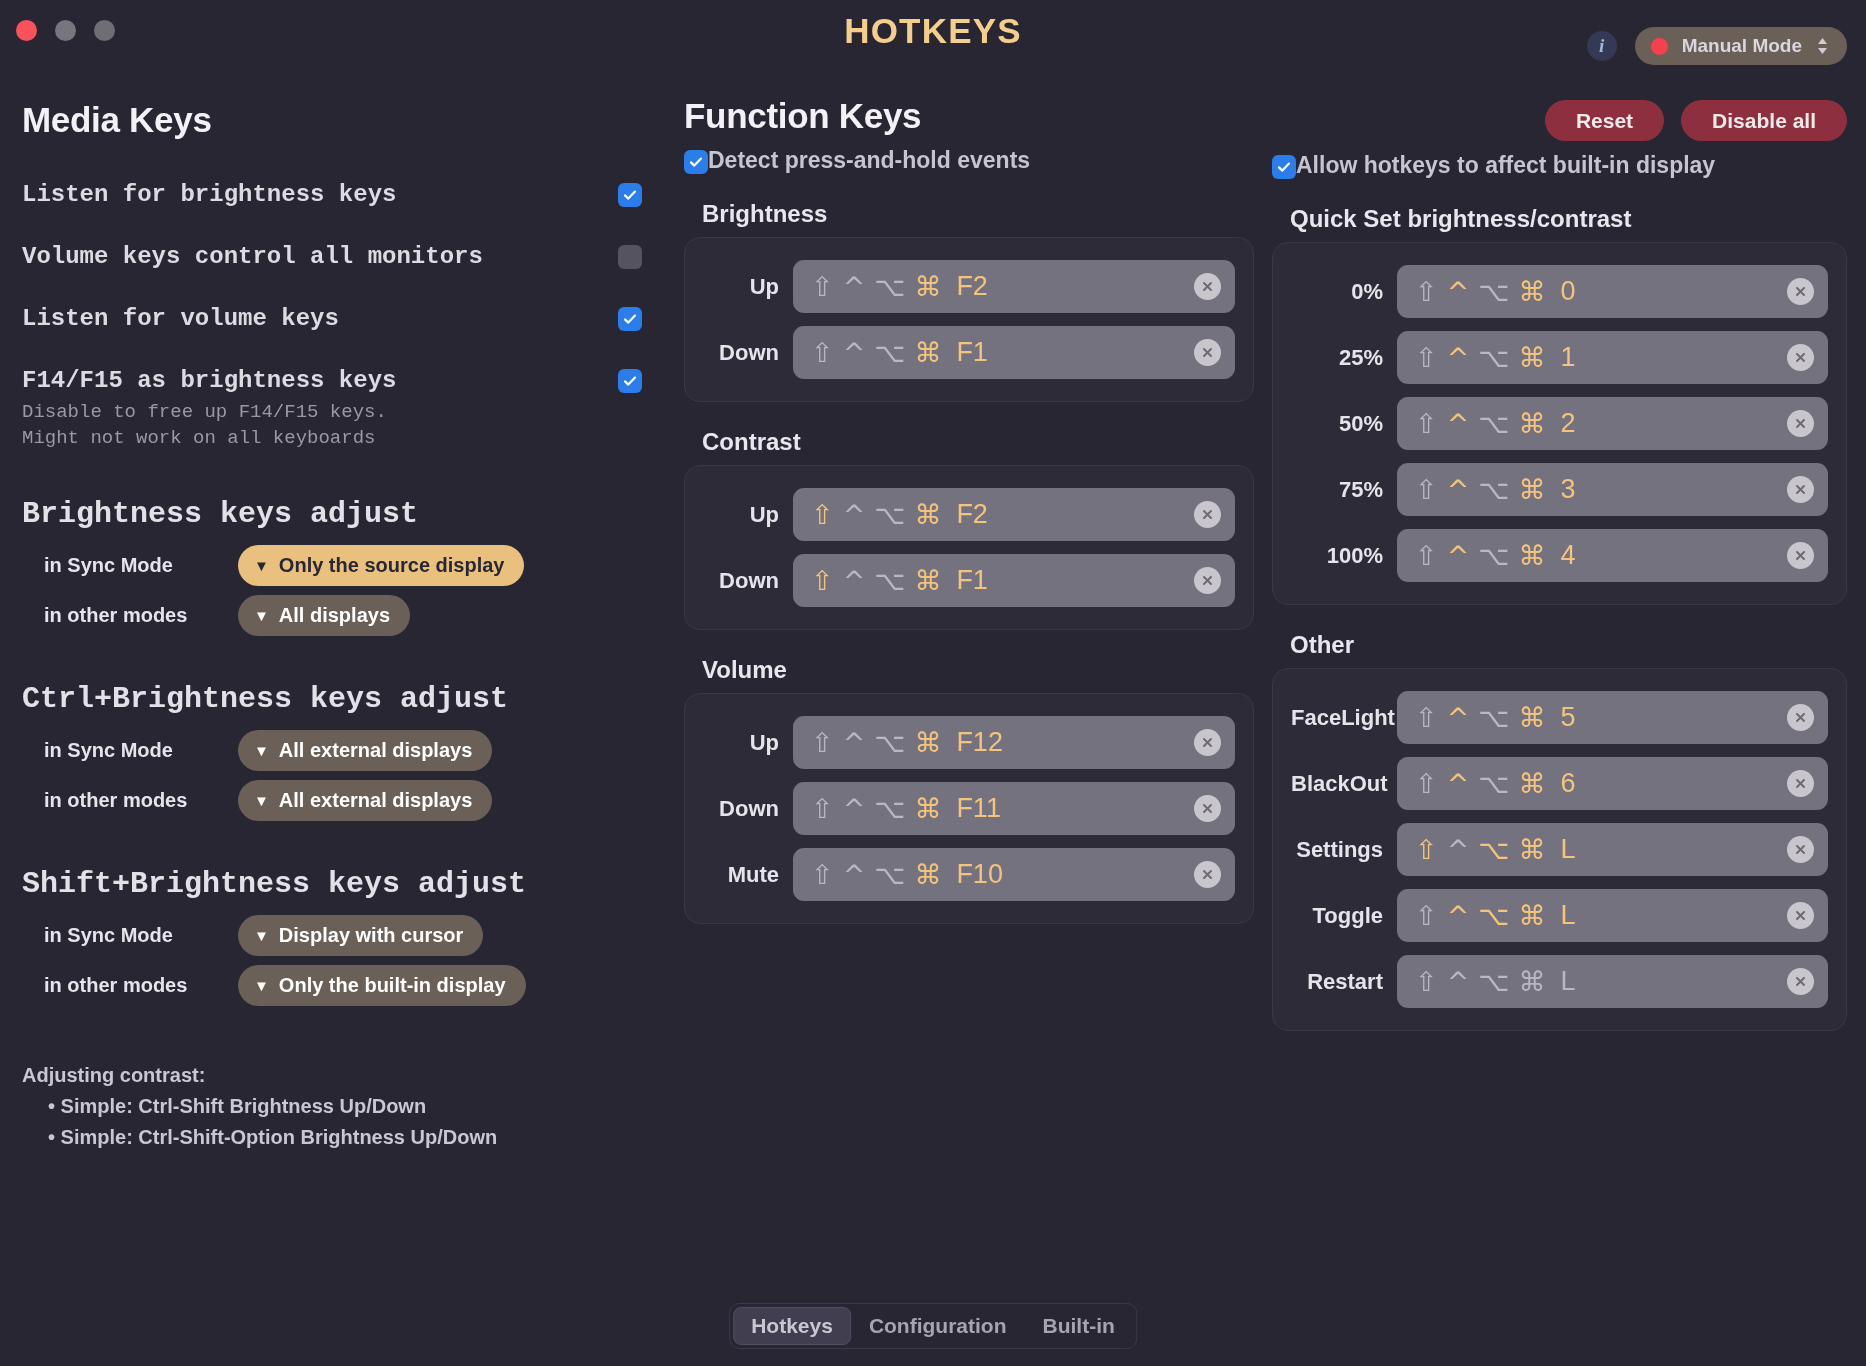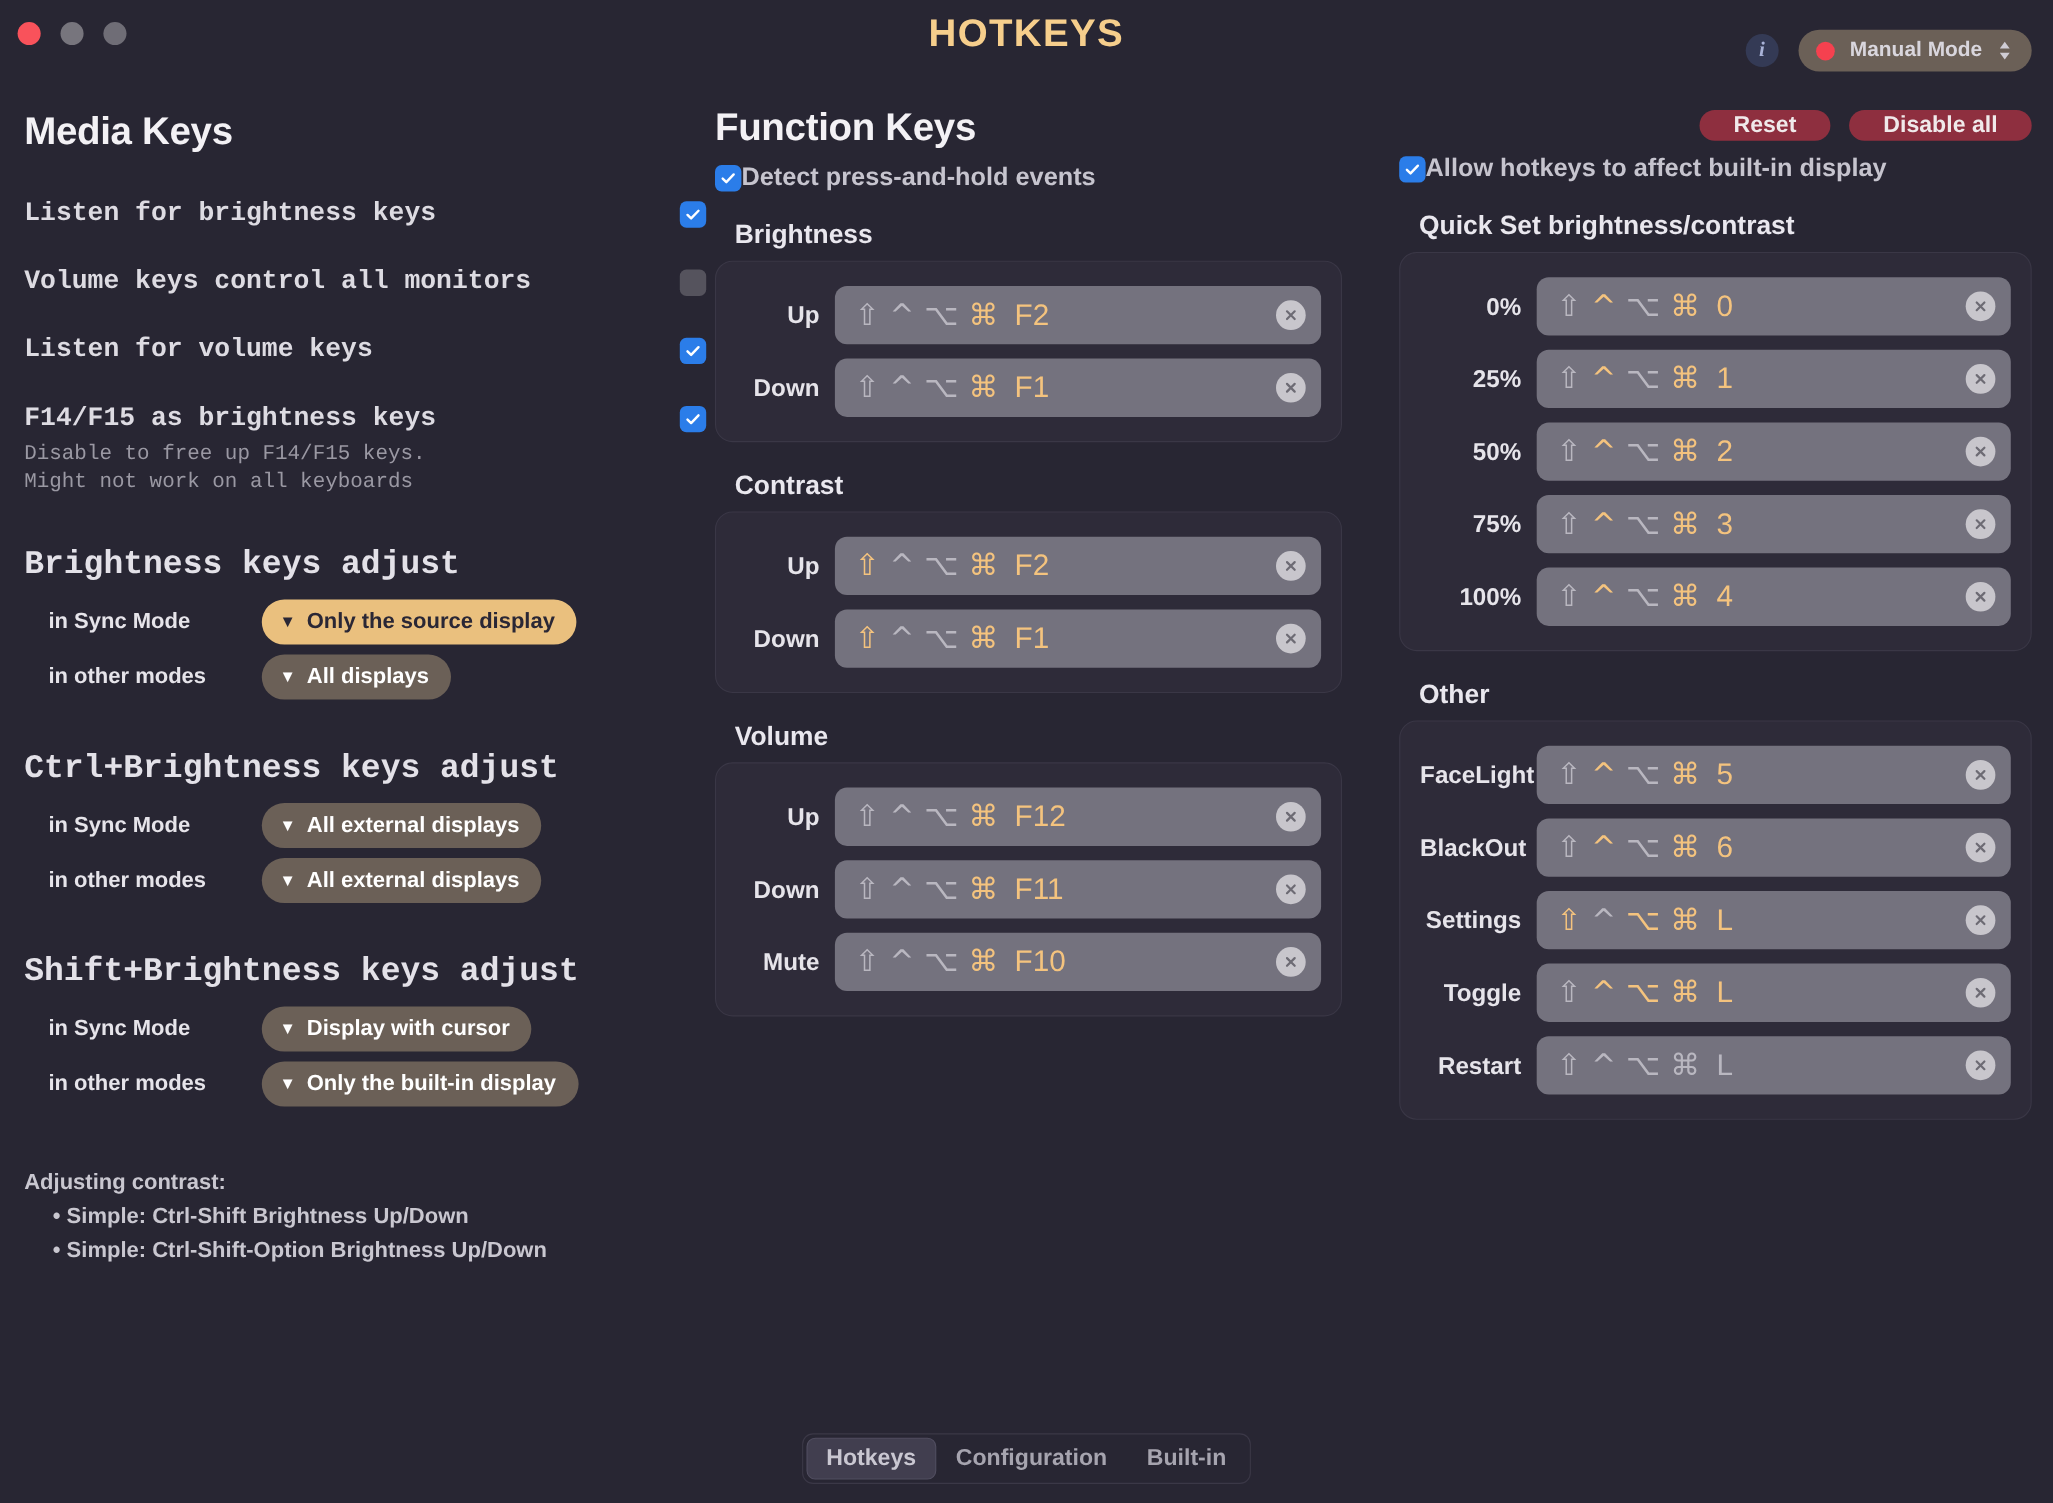--- a/index.html
+++ b/index.html
@@ -97,21 +97,21 @@
     font-size: 14px;
     line-height: 0.8;
     color: #cfccd4;
     display: flex;
     flex-direction: column;
     align-items: center;
   }
 
   
   .col-left   { position: absolute; top: 100px; left: 22px;  width: 620px; }
-  .col-mid    { position: absolute; top: 96px; left: 650px; width: 570px; }
+  .col-mid    { position: absolute; top: 96px; left: 684px; width: 570px; }
   .col-right  { position: absolute; top: 96px; left: 1272px; width: 575px; }
 
   .col-title {
     font-size: 35px;
     font-weight: 800;
     color: #f3f1f5;
     letter-spacing: -0.3px;
   }
   .col-title.mono { font-family: "Liberation Sans", sans-serif; }
 
@@ -293,21 +293,21 @@
   .clear-btn svg { display: block; }
 
   
   .action-row {
     display: flex;
     justify-content: flex-end;
     gap: 17px;
     margin-top: 4px;
   }
   .pill-btn {
-    height: 28px;
+    height: 41px;
     border-radius: 22px;
     background: #8e2f3f;
     color: #f0e9ea;
     font-size: 21px;
     font-weight: 700;
     display: flex;
     align-items: center;
     justify-content: center;
     padding: 0 31px;
     border: none;

